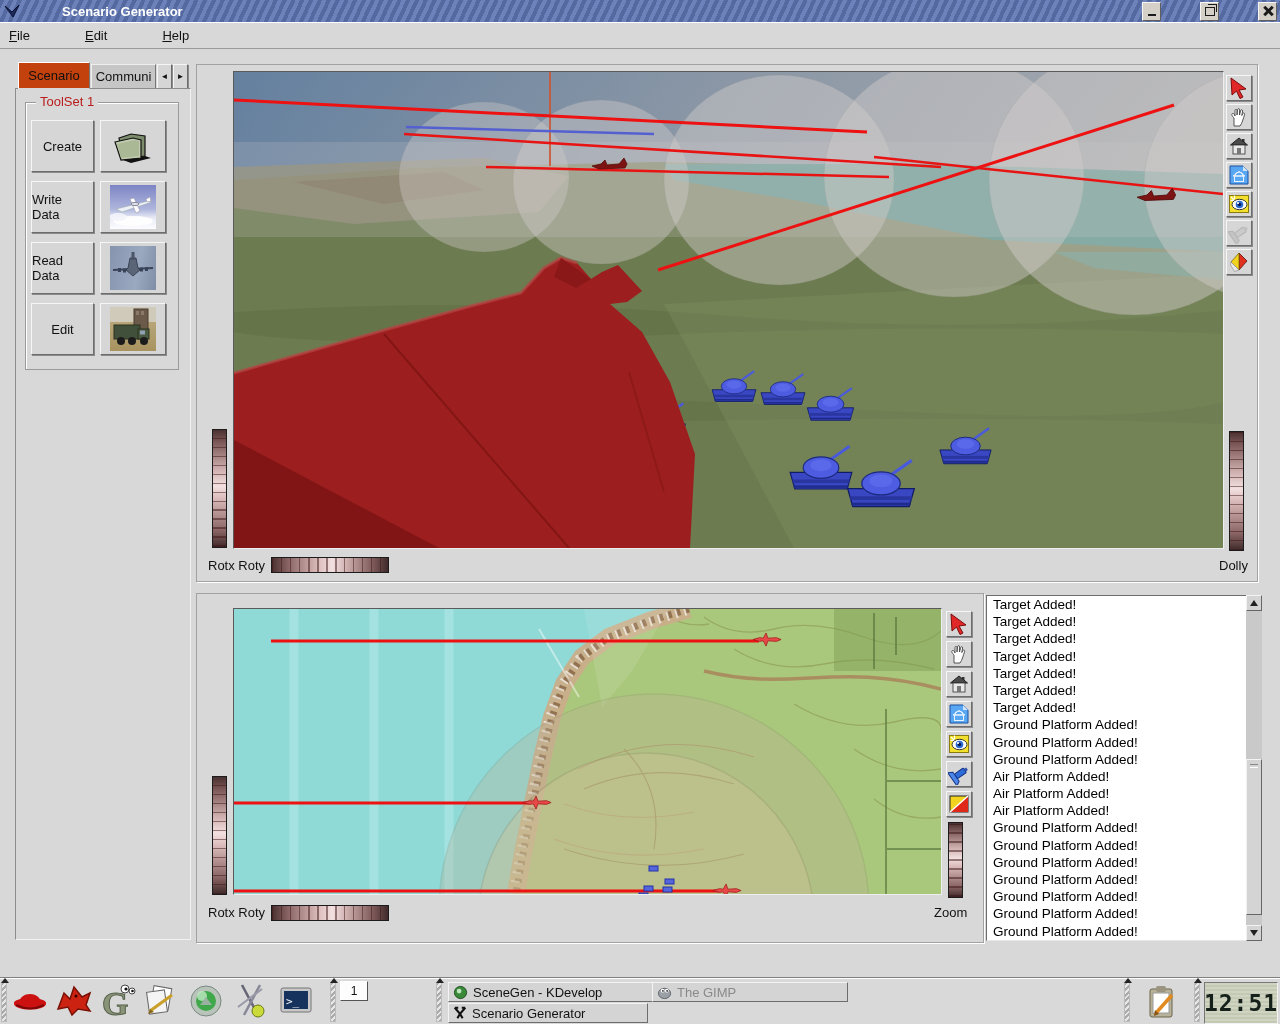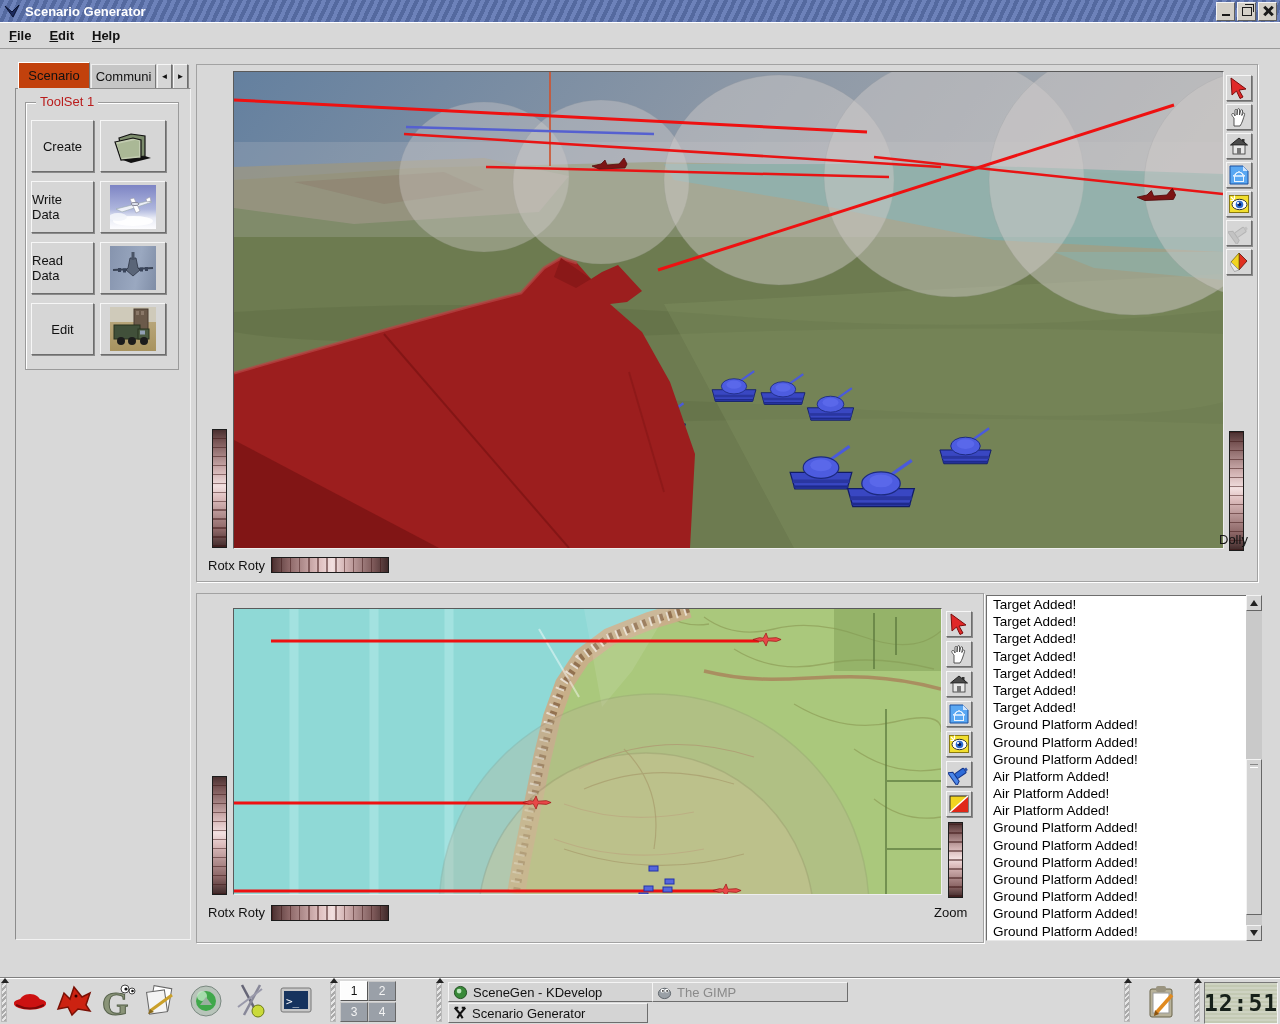--- a/index.html
+++ b/index.html
@@ -1,36 +1,36 @@
 <!DOCTYPE html>
 <html><head>
 <meta charset="utf-8">
 <style>
   html,body{margin:0;padding:0;background:#555;}
   #screen{position:relative;width:1280px;height:1024px;overflow:hidden;
     font-family:"Liberation Sans",sans-serif;background:#d8d8d8;}
-  .abs{position:absolute;}
+  .abs{position:absolute;gap:37px;}
   
   .titlebar{left:0;top:0;width:1280px;height:22px;
     background:repeating-linear-gradient(115deg,#54699f 0 4px,#6d82ba 4px 8px);
     display:flex;align-items:center;color:#fff;font-weight:bold;font-size:13px;}
   .win-icon{width:16px;height:16px;margin:0 5px 0 4px;}
   .win-btn{width:17px;height:17px;background:#d4d0c8;border:1px solid;
     border-color:#f5f5f5 #5f5f5f #5f5f5f #f5f5f5;margin-right:2px;
     display:flex;align-items:center;justify-content:center;position:relative;}
   .glyph-min{width:8px;height:2px;background:#1a1a1a;margin-top:7px;}
   .glyph-max{width:8px;height:7px;border:1.5px solid #1a1a1a;position:relative;background:#d4d0c8;}
   .glyph-max:before{content:"";position:absolute;left:2px;top:-4px;width:8px;height:7px;border:1.5px solid #1a1a1a;border-bottom:none;border-left:none;}
   .glyph-x{position:relative;width:10px;height:10px;}
   .glyph-x:before,.glyph-x:after{content:"";position:absolute;left:4px;top:-1px;width:3px;height:12px;background:#1a1a1a;}
   .glyph-x:before{transform:rotate(45deg);} .glyph-x:after{transform:rotate(-45deg);}
   .menubar{left:0;top:22px;width:1280px;height:26px;background:#d8d8d8;
     border-bottom:1px solid #9a9a9a;box-shadow:0 1px 0 #fff inset;display:flex;align-items:center;font-size:13px;color:#111;}
   .menu-item{padding:3px 9px;display:inline-block;}
-  .menu-item span{display:inline-block;font-weight:bold;}
+  .menu-item span{display:inline-block;}
   .menu-item span::first-letter{text-decoration:underline;}
   
   .btn{background:#d6d6d6;border:1px solid;border-color:#f6f6f6 #6d6d6d #6d6d6d #f6f6f6;
     box-shadow:1px 1px 0 #8a8a8a;font-size:13px;color:#111;
     display:flex;align-items:center;justify-content:center;box-sizing:border-box;}
   
   .tab{font-size:13px;color:#111;display:flex;align-items:center;justify-content:center;box-sizing:border-box;}
   .tab-active{background:#c2410c;border:1px solid;border-color:#fff #777 #d8d8d8 #fff;z-index:3;}
   .tab-idle{background:#c6c6c6;border:1px solid;border-color:#eee #777 #777 #eee;overflow:hidden;white-space:nowrap;}
   .tab-arrow{font-size:11px;}
@@ -306,21 +306,21 @@
         <polygon points="11,2 11,19 3,11" fill="#f2d420" stroke="#7a6a08" stroke-width="0.8"></polygon>
         <polygon points="3,11 11,19 6.5,20.5 2.5,14" fill="#e8e8e8" stroke="#888" stroke-width="0.6"></polygon>
         </svg>
       </div>
   </div>
 
   <div class="abs wheel-v" style="left:212px;top:429px;width:13px;height:117px;"></div>
   <div class="abs wheel-v" style="left:1229px;top:431px;width:13px;height:118px;"></div>
   <div class="abs vlabel" style="left:208px;top:558px;">Rotx Roty</div>
   <div class="abs wheel-h" style="left:271px;top:557px;width:116px;height:14px;"></div>
-  <div class="abs vlabel" style="left:1219px;top:532px;">Dolly</div>
+  <div class="abs vlabel" style="left:1219px;top:558px;">Dolly</div>
 
   <div class="abs vgroup" style="left:196px;top:593px;width:786px;height:348px;"></div>
 
   <div class="abs render" style="left:233px;top:608px;width:707px;height:285px;background:#aac87c;">
     <svg width="707" height="285" viewBox="0 0 707 285">
       <defs>
         <symbol id="mjet" viewBox="0 0 32 18">
           <polygon points="1,9 8,7 12,7.6 15,2 17,7.6 26,7 31,9 26,11 17,10.4 15,16 12,10.4 8,11" fill="#e84848" stroke="#a01818" stroke-width="0.8"></polygon>
         </symbol>
       </defs>

